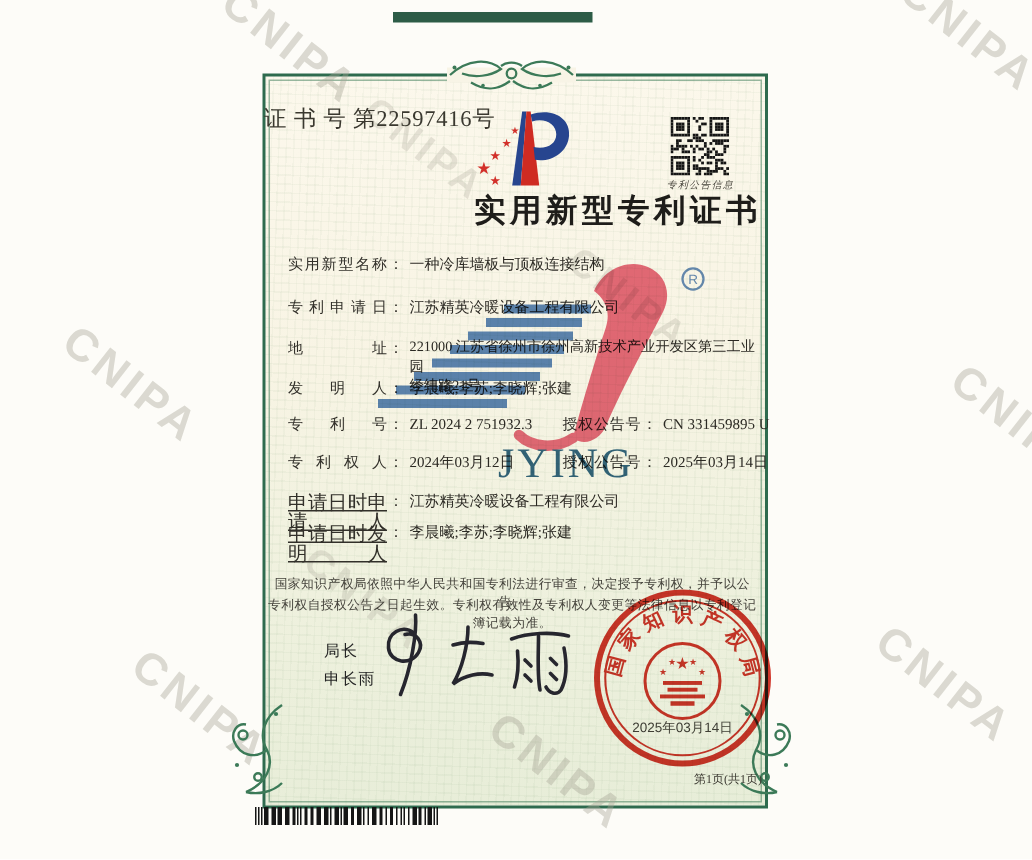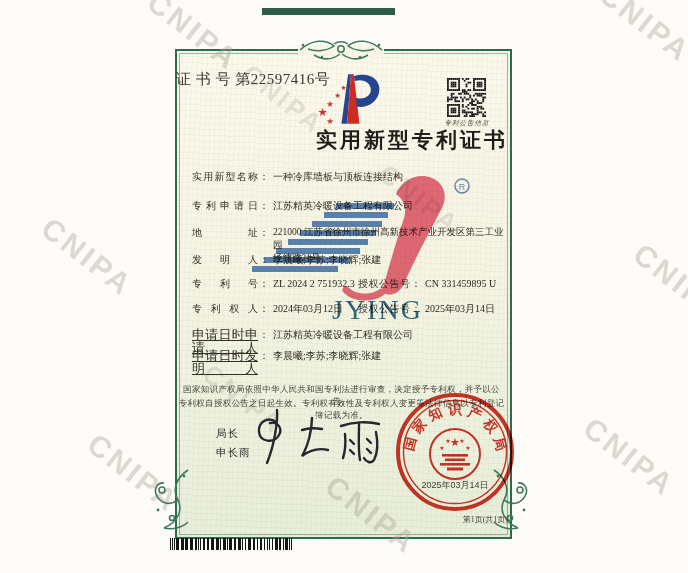--- a/index.html
+++ b/index.html
@@ -33,21 +33,21 @@
   .title{position:absolute;left:175px;top:126px;width:333px;z-index:10;text-align:right;
          font-size:21px;font-weight:bold;letter-spacing:3px;color:#1e1d1a;}
 
   
   .frow{position:absolute;left:192px;z-index:10;display:flex;align-items:flex-start;font-size:10px;line-height:13px;}
   .flabel{display:inline-block;width:66px;text-align:justify;text-align-last:justify;color:#32302a;}
   .flabel.small{font-size:13px;width:66px;text-decoration:underline;}
   .fcolon{margin:0 4px 0 1px;color:#32302a;}
   .fvalue{color:#2b2923;white-space:pre-line;}
   .fvalue.addr{font-size:9.5px;width:236px;}
-  .frow.rcol{left:358px;}
+  .frow.rcol{left:375px;}
   .frow.rcol .flabel{width:52px;}
 
   
   .notice{position:absolute;left:175px;width:333px;z-index:10;text-align:center;
           font-size:8.5px;letter-spacing:.3px;color:#45433c;}
 
   
   .director{position:absolute;left:216px;z-index:10;font-family:Liberation Mono, monospace;
             font-size:10.5px;letter-spacing:1px;color:#242424;}
   .sig{position:absolute;left:246px;top:406px;z-index:11;}

